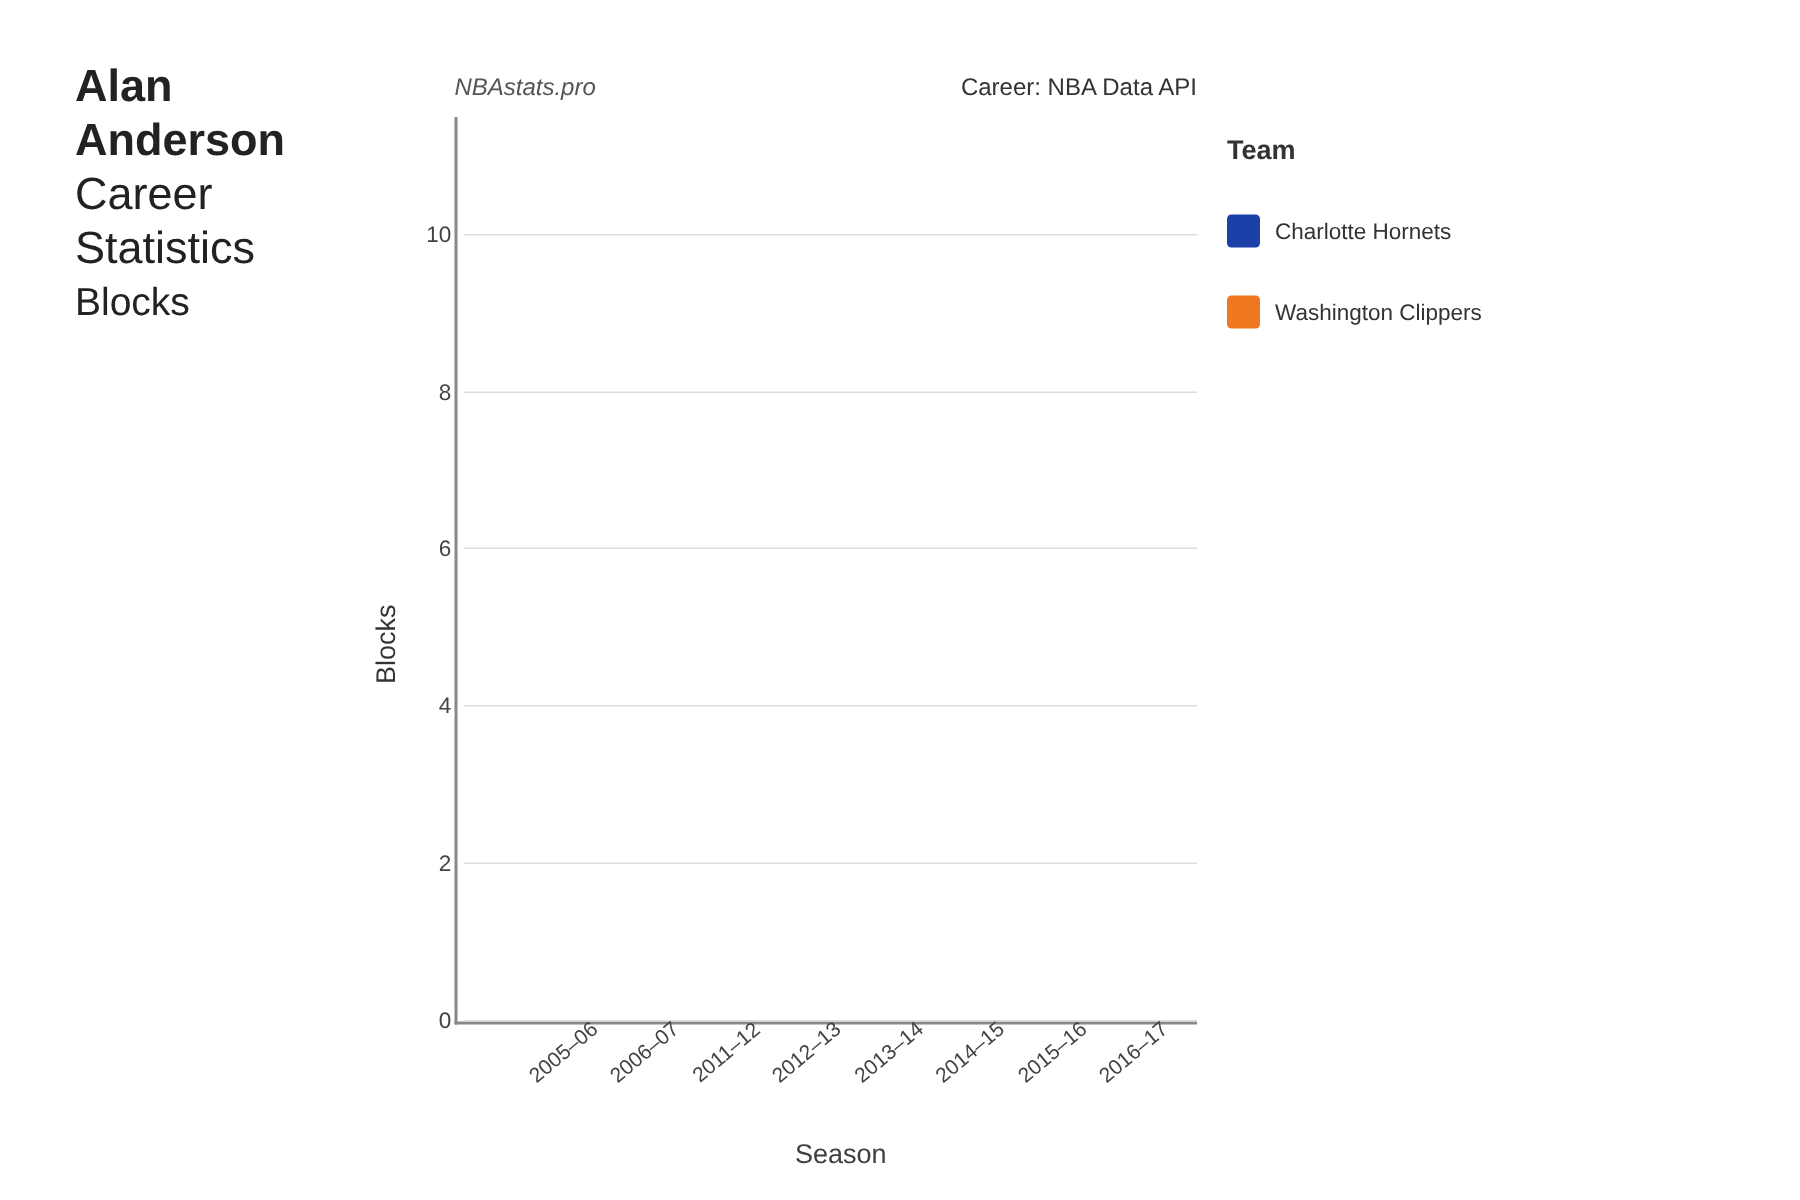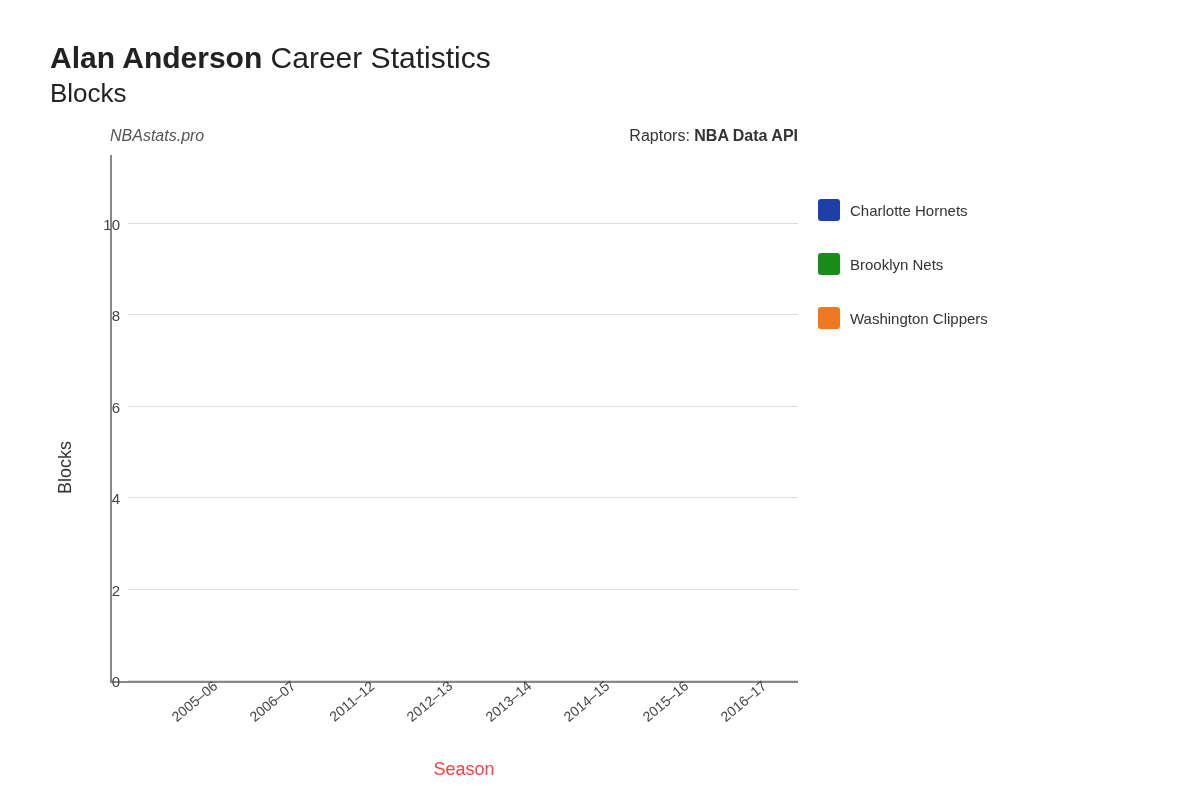--- a/index.html
+++ b/index.html
@@ -8,21 +8,21 @@
       height: 800px;
       background: #fff;
       font-family: 'Arial', sans-serif;
       overflow: hidden;
     }
     .page {
       width: 1088px;
       height: 800px;
       padding: 40px 50px 20px 50px;
       display: flex;
-      flex-direction: column;
+      flex-direction: row;
     }
     .title-block {
       margin-bottom: 8px;
     }
     .title-line {
       font-size: 30px;
       line-height: 1.2;
       color: #222;
     }
     .title-bold {
@@ -58,21 +58,21 @@
     .source-nbastats {
       font-style: italic;
       font-size: 16px;
       color: #555;
     }
     .source-api {
       font-size: 16px;
       color: #333;
     }
     .source-api strong {
-      font-weight: 700;
+      font-weight: 400;
       text-align: center;
     }
     .plot-container {
       flex: 1;
       display: flex;
       flex-direction: row;
       position: relative;
     }
     .y-axis-label {
       writing-mode: vertical-rl;
@@ -93,21 +93,21 @@
     .grid-and-bars {
       flex: 1;
       position: relative;
       border-left: 2px solid #888;
       border-bottom: 2px solid #888;
       margin-left: 20px;
       margin-bottom: 0;
     }
     .grid-line {
       position: absolute;
-      left: 16px;
+      left: 4px;
       right: 0;
       border-top: 1px solid #ddd;
     }
     .y-tick-label {
       position: absolute;
       right: calc(100% + 8px);
       transform: translateY(-50%);
       font-size: 15px;
       color: #444;
       white-space: nowrap;
@@ -151,21 +151,21 @@
       text-align: center;
       transform: rotate(-40deg);
       transform-origin: top center;
       white-space: nowrap;
       display: block;
       margin-top: 8px;
     }
     .x-axis-title {
       text-align: center;
       font-size: 18px;
-      color: #ef4444;
+      color: #404040;
       margin-top: 48px;
       margin-left: 40px;
     }
     
     .legend {
       width: 220px;
       margin-left: 20px;
       margin-top: 40px;
     }
     .legend-title {
@@ -203,21 +203,21 @@
     </div>
     <div class="subtitle">Blocks</div>
   </div>
 
   <div class="chart-area">
     <div class="chart-main">
 
       <div class="source-row">
         <span class="source-nbastats">NBAstats.pro</span>
         <span class="source-api">
-          <span>Raptors: </span><strong>NBA Data API</strong>
+          <span>Career: </span><strong>NBA Data API</strong>
         </span>
       </div>
 
       <div class="plot-container">
         <div class="y-axis-label">Blocks</div>
         <div class="plot-inner">
           <div class="grid-and-bars" id="grid-and-bars">
 
           <div class="grid-line" style="bottom: 0%;">
                 <span class="y-tick-label">0</span>
@@ -287,28 +287,25 @@
                 <span class="x-label">2016–17</span>
               </div>
             </div>
           <div class="x-axis-title">Season</div>
         </div>
       </div>
 
     </div>
 
     <div class="legend">
+      <div class="legend-title">Team</div>
       <div id="legend-items">
           <div class="legend-item">
             <div class="legend-color" style="background-color: rgb(28, 63, 168);"></div>
             <span class="legend-label">Charlotte Hornets</span>
-          </div>
-          <div class="legend-item">
-            <div class="legend-color" style="background-color: rgb(26, 140, 26);"></div>
-            <span class="legend-label">Brooklyn Nets</span>
           </div>
           <div class="legend-item">
             <div class="legend-color" style="background-color: rgb(240, 120, 32);"></div>
             <span class="legend-label">Washington Clippers</span>
           </div>
         </div>
     </div>
   </div>
 
 </div>

